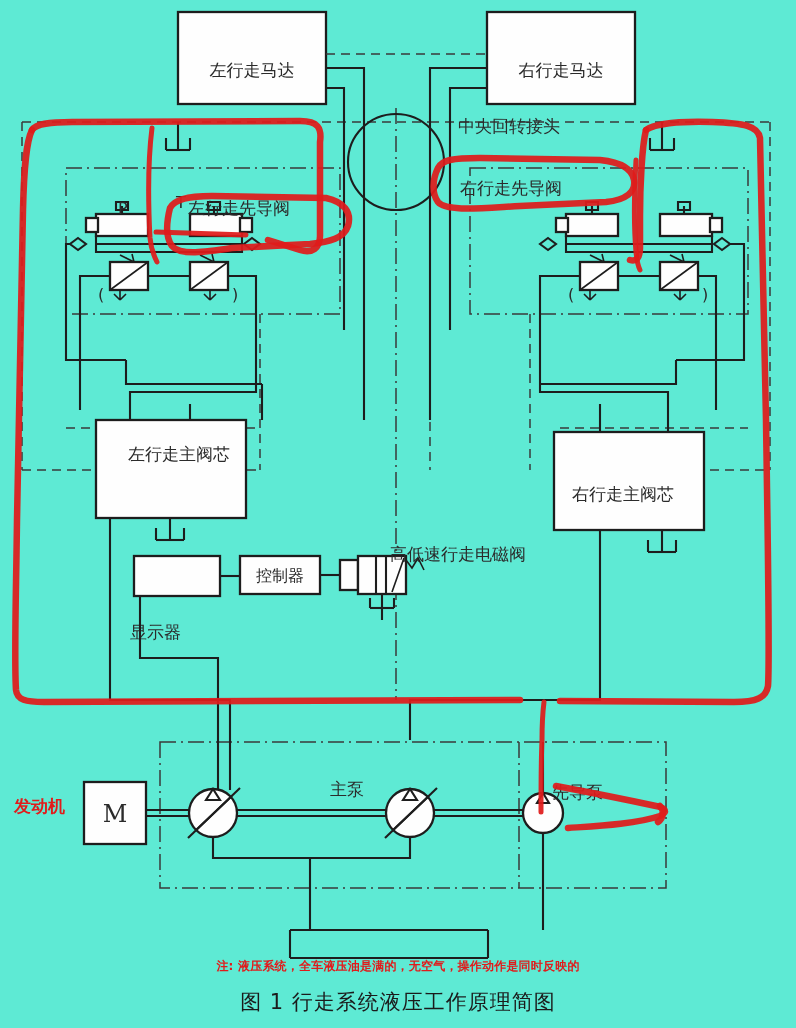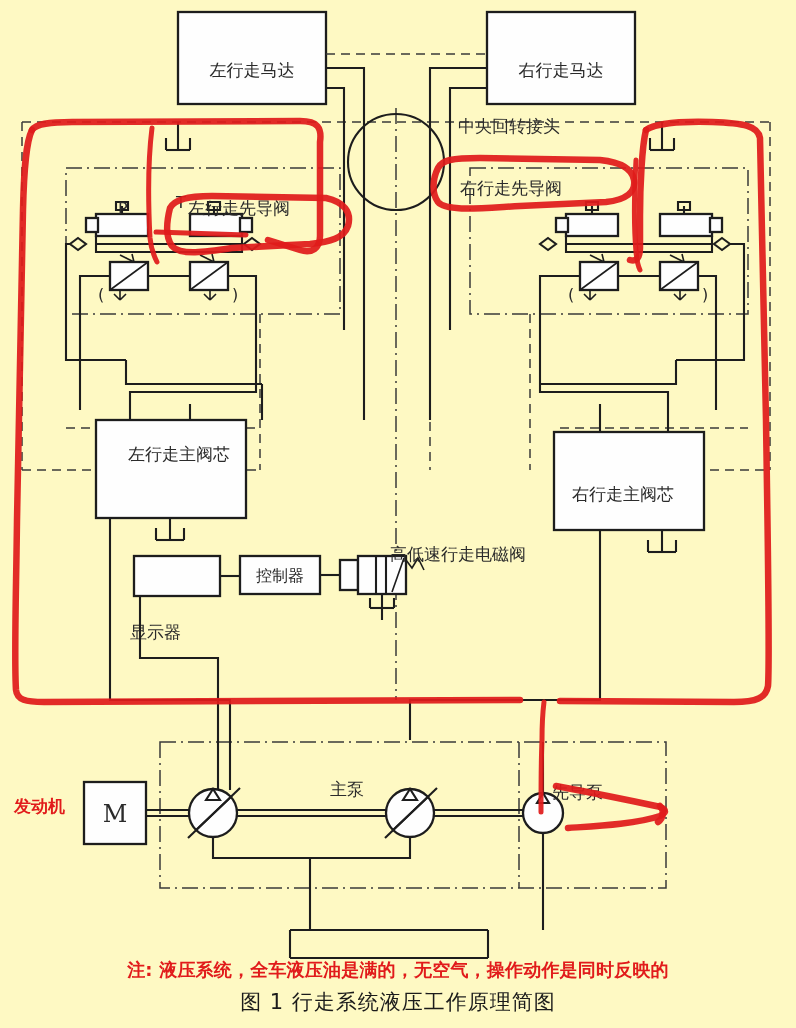--- a/index.html
+++ b/index.html
@@ -7,41 +7,41 @@
     padding: 0;
     background: #ffffff;
   }
   body {
     font-family: "DejaVu Sans", "Liberation Sans", sans-serif;
   }
   #sheet {
     position: relative;
     width: 796px;
     height: 1028px;
-    background: #fef9c3;
+    background: #5eead4;
     overflow: hidden;
   }
   #schematic {
     position: absolute;
     left: 0;
     top: 0;
     width: 796px;
     height: 1028px;
   }
   .cap {
     position: absolute;
     left: 0;
     width: 796px;
     text-align: center;
     font-family: "DejaVu Sans", "Liberation Sans", sans-serif;
   }
   #note-line {
     top: 958px;
     color: #e11b1b;
-    font-size: 18px;
+    font-size: 12px;
     font-weight: bold;
     letter-spacing: 0.2px;
   }
   #figure-caption {
     top: 988px;
     color: #1b1b1b;
     font-size: 21px;
     letter-spacing: 1px;
     text-align: center;
   }

